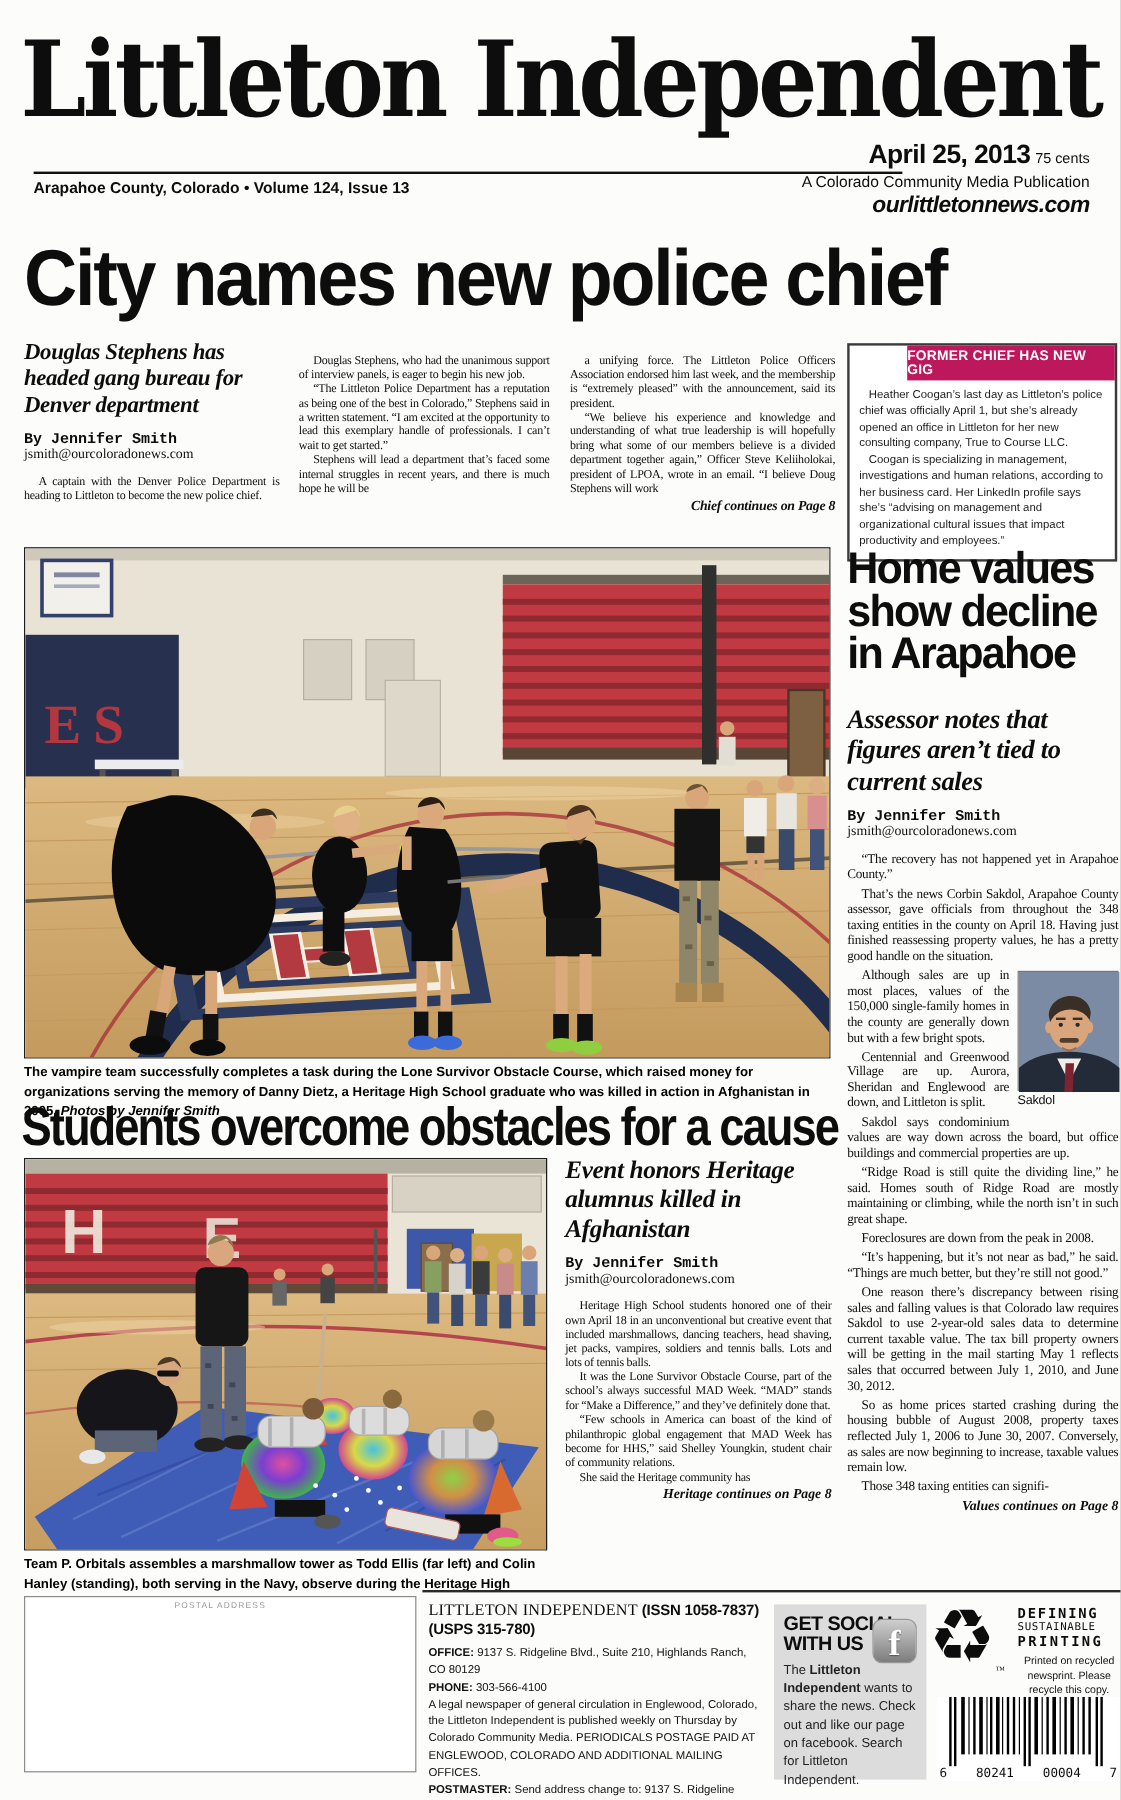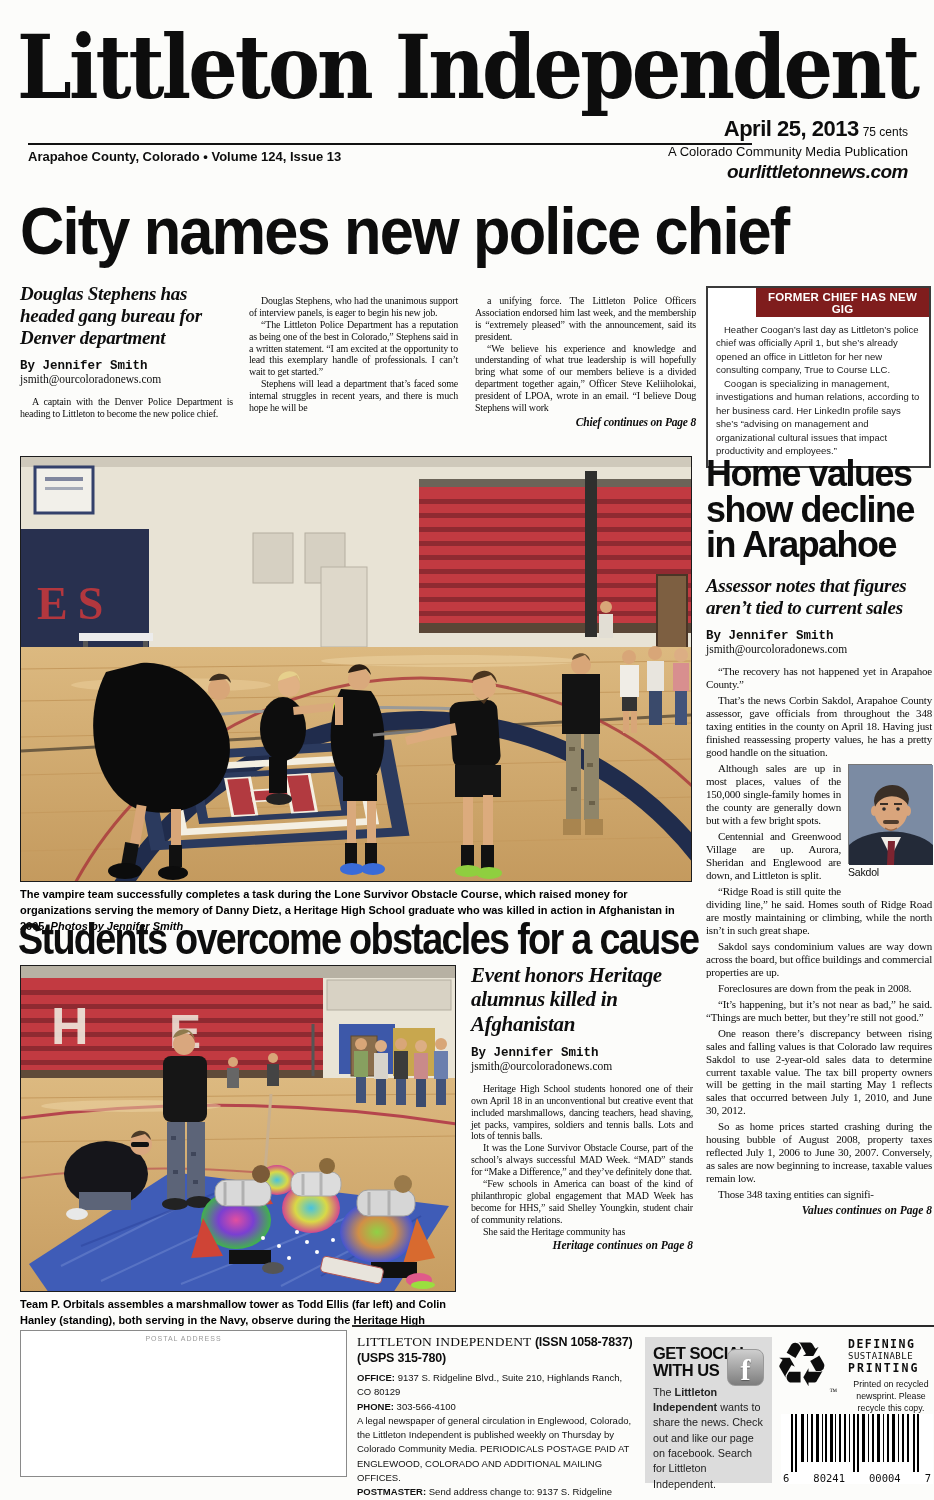--- a/index.html
+++ b/index.html
@@ -34,21 +34,21 @@
   .body-text { margin-top:9px; font-size:10px; line-height:1.19; letter-spacing:-0.2px; }
   .body-text p { text-align:justify; text-indent:12px; }
   .jump { font-style:italic; font-weight:bold; font-size:11.5px; text-align:right; margin-top:2px; }
 
   #lead-col1 { top:283px; left:20px;  width:213px; }
   #lead-col2 { top:286px; left:249px; width:209px; }
   #lead-col3 { top:286px; left:475px; width:221px; }
 
   
   #chiefbox { top:286px; left:706px; width:225px; border:2px solid #3a3a3a; background:#fff; }
-  #chiefbox .bar { background:#7f1d1d; color:#fff; text-align:center; font-family:"Liberation Sans",sans-serif;
+  #chiefbox .bar { background:#be185d; color:#fff; font-family:"Liberation Sans",sans-serif;
                    font-weight:bold; font-size:11.5px; padding:3px 0 2px; letter-spacing:0.2px;margin-left:48px; }
   #chiefbox .bx { padding:6px 8px 8px; font-family:"Liberation Sans",sans-serif; font-size:9.5px; line-height:1.42; color:#1a1a1a; }
   #chiefbox .bx p { text-indent:8px; }
 
   
   .photo { border:1px solid #1c1c1c; background:#ddd; overflow:hidden; }
   #photo1 { top:456px; left:20px; width:672px; height:426px; }
   #photo2 { top:965px; left:20px; width:436px; height:327px; }
   .caption { font-family:"Liberation Sans",sans-serif; font-weight:bold; font-size:11px; line-height:1.45; color:#000; }
   .caption .credit { font-weight:bold; font-style:italic;margin-top:48px; }
@@ -56,21 +56,21 @@
   #caption2 { top:1297px; left:20px; width:440px; }
 
   
   #story2col { top:963px; left:471px; width:222px; }
   #story2col .deck { font-size:21px; }
 
   
   #rightcol { top:456px; left:706px; width:226px; }
   #vhead { font-family:"Liberation Sans",sans-serif; font-weight:bold; font-size:37px; line-height:0.96; letter-spacing:-1.5px; }
   #vhead span { display:inline-block; transform:scaleX(0.97); transform-origin:left; }
-  #rightcol .deck { font-size:19px; margin-top:12px; }
+  #rightcol .deck { font-size:22px; margin-top:24px; }
   #rightcol .body-text { font-size:11px; line-height:1.18; }
   #rightcol .body-text p { margin-bottom:3px; }
   .inset { float:right; width:84px; margin:2px 0 12px 7px; }
   .inset .iphoto { width:84px; height:100px; border:1px solid #777; }
   .inset .ilabel { font-family:"Liberation Sans",sans-serif; font-size:10.5px; margin-top:2px; }
 
   
   #rule2 { top:1325px; left:352px; width:582px; height:2px; background:#2a2a2a; }
   #postalbox { top:1330px; left:20px; width:327px; height:147px; border:1px solid #8a8a8a; background:#fff; }
   #postalbox .plabel { margin-top:4px; text-align:center; font-family:"Liberation Sans",sans-serif;
@@ -459,22 +459,22 @@
             <rect x="31" y="38" width="8" height="2" fill="#3a2f26"></rect>
             <rect x="45" y="38" width="8" height="2" fill="#3a2f26"></rect>
             <rect x="34" y="55" width="16" height="4" rx="2" fill="#503c2c"></rect>
             <path d="M36,63 C40,66 44,66 48,63" stroke="#9c6b4a" stroke-width="1.5" fill="none"></path>
           </svg>
         </div>
         <div class="ilabel">Sakdol</div>
       </div>
       <p>Although sales are up in most places, values of the 150,000 single-family homes in the county are generally down but with a few bright spots.</p>
       <p>Centennial and Greenwood Village are up. Aurora, Sheridan and Englewood are down, and Littleton is split.</p>
+      <p>Sakdol says condominium values are way down across the board, but office buildings and commercial properties are up.</p>
       <p>“Ridge Road is still quite the dividing line,” he said. Homes south of Ridge Road are mostly maintaining or climbing, while the north isn’t in such great shape.</p>
-      <p>Sakdol says condominium values are way down across the board, but office buildings and commercial properties are up.</p>
       <p>Foreclosures are down from the peak in 2008.</p>
       <p>“It’s happening, but it’s not near as bad,” he said. “Things are much better, but they’re still not good.”</p>
       <p>One reason there’s discrepancy between rising sales and falling values is that Colorado law requires Sakdol to use 2-year-old sales data to determine current taxable value. The tax bill property owners will be getting in the mail starting May 1 reflects sales that occurred between July 1, 2010, and June 30, 2012.</p>
       <p>So as home prices started crashing during the housing bubble of August 2008, property taxes reflected July 1, 2006 to June 30, 2007. Conversely, as sales are now beginning to increase, taxable values remain low.</p>
       <p>Those 348 taxing entities can signifi-</p>
     </div>
     <div class="jump">Values continues on Page 8</div>
   </div>
 
   <div class="abs" id="rule2"></div>

